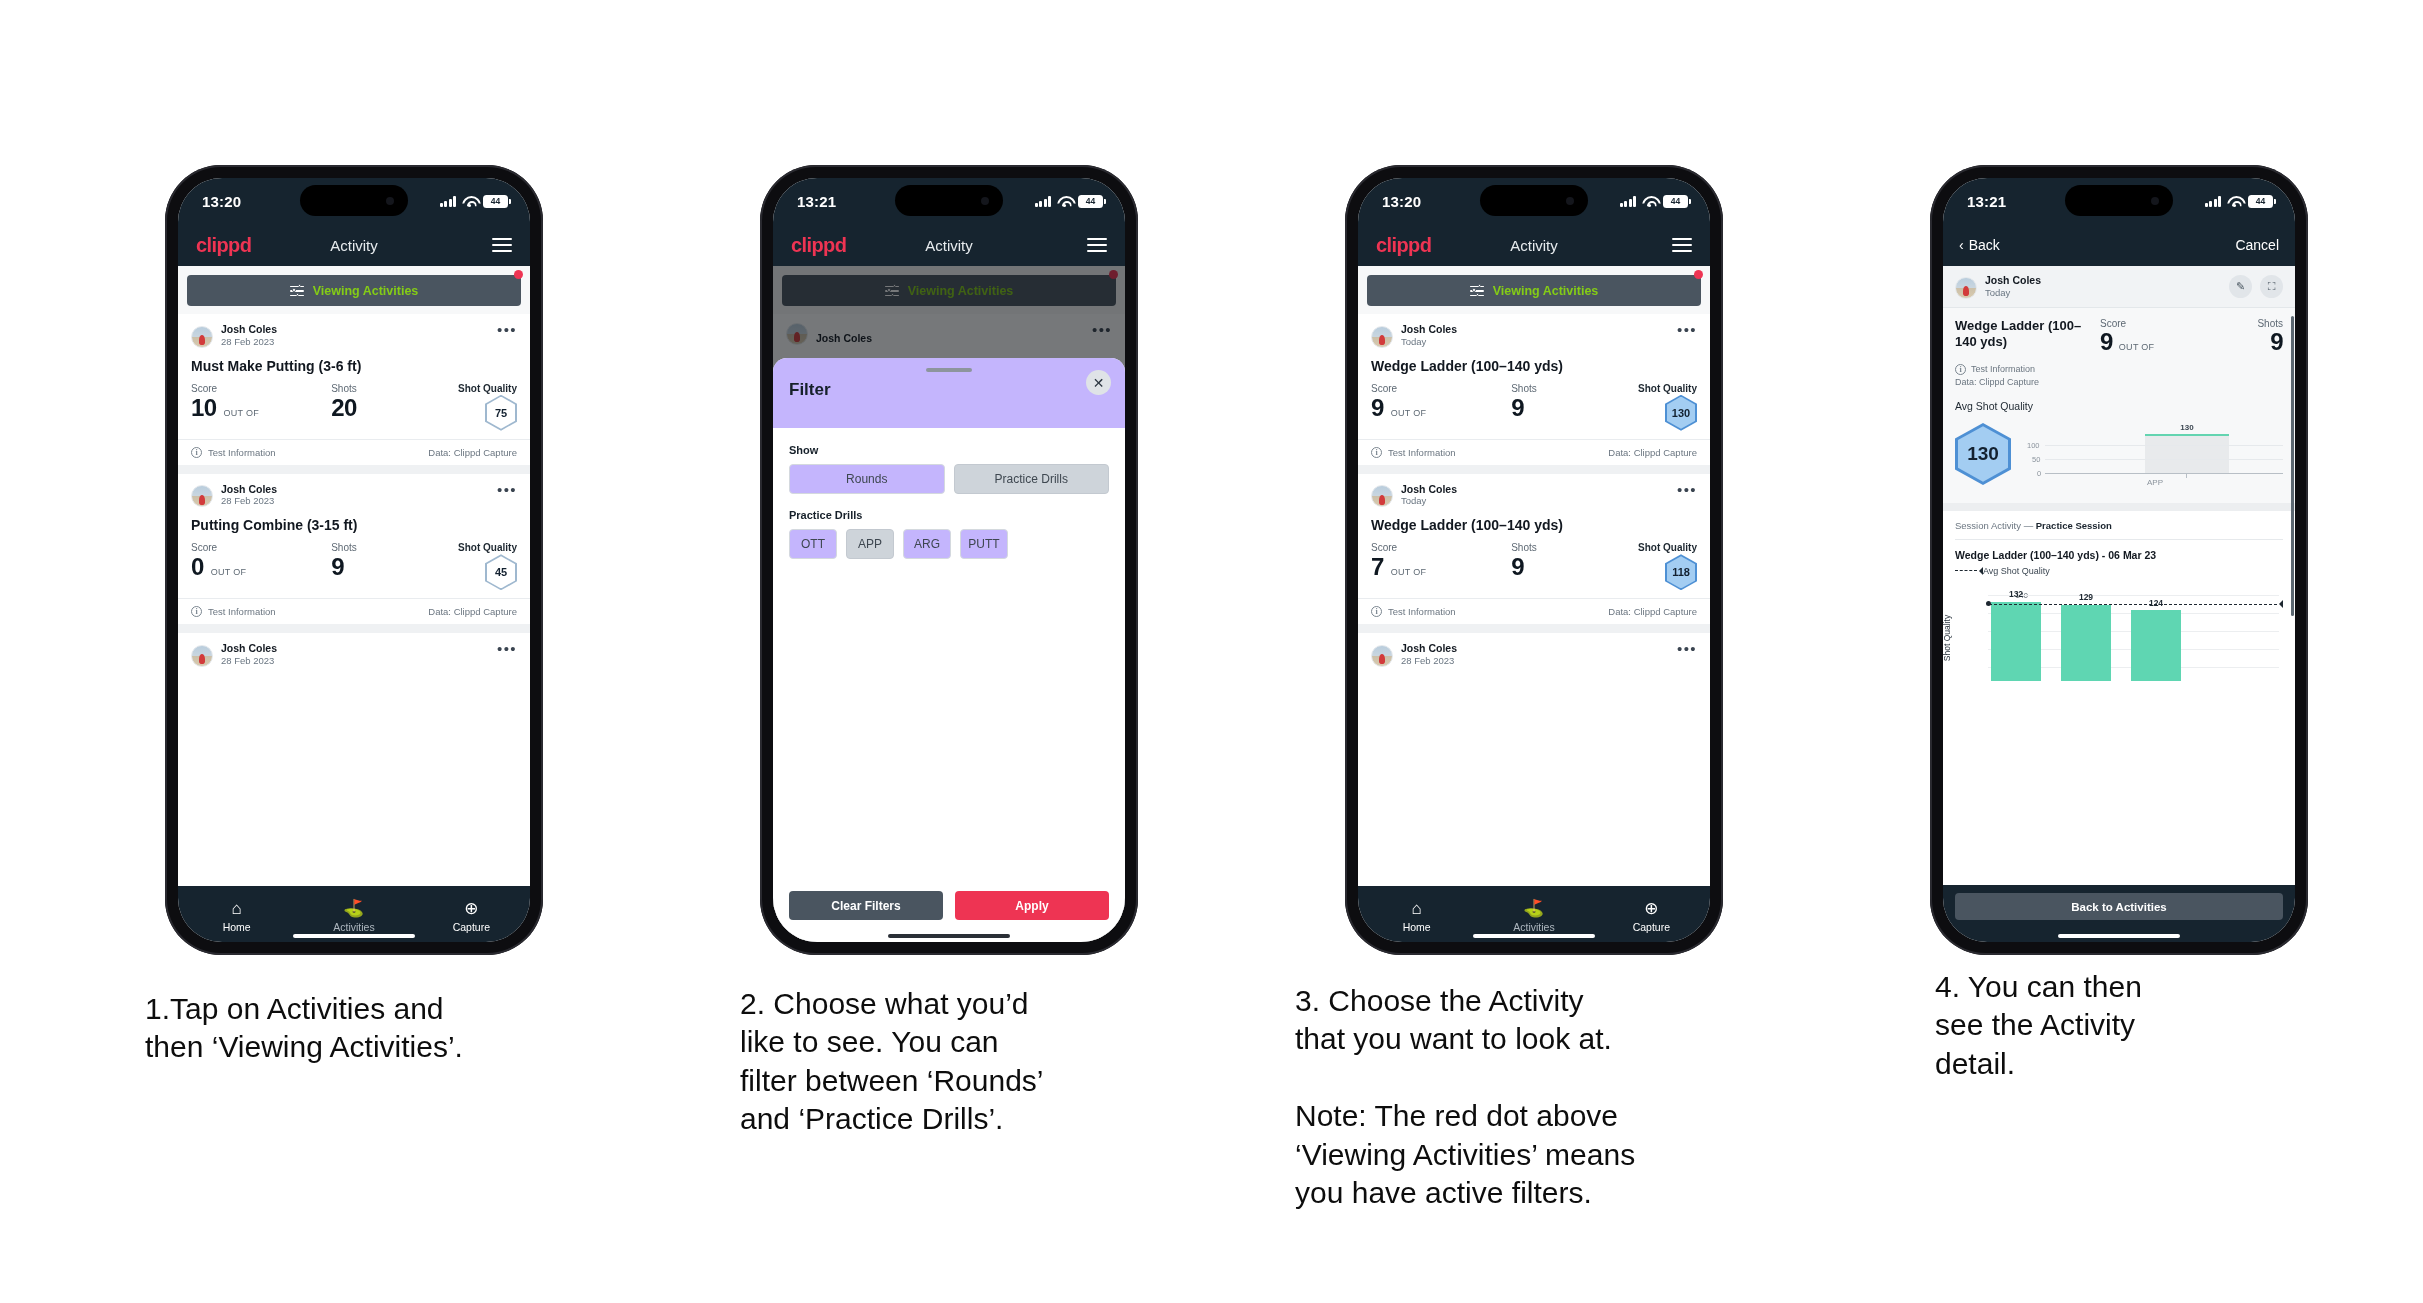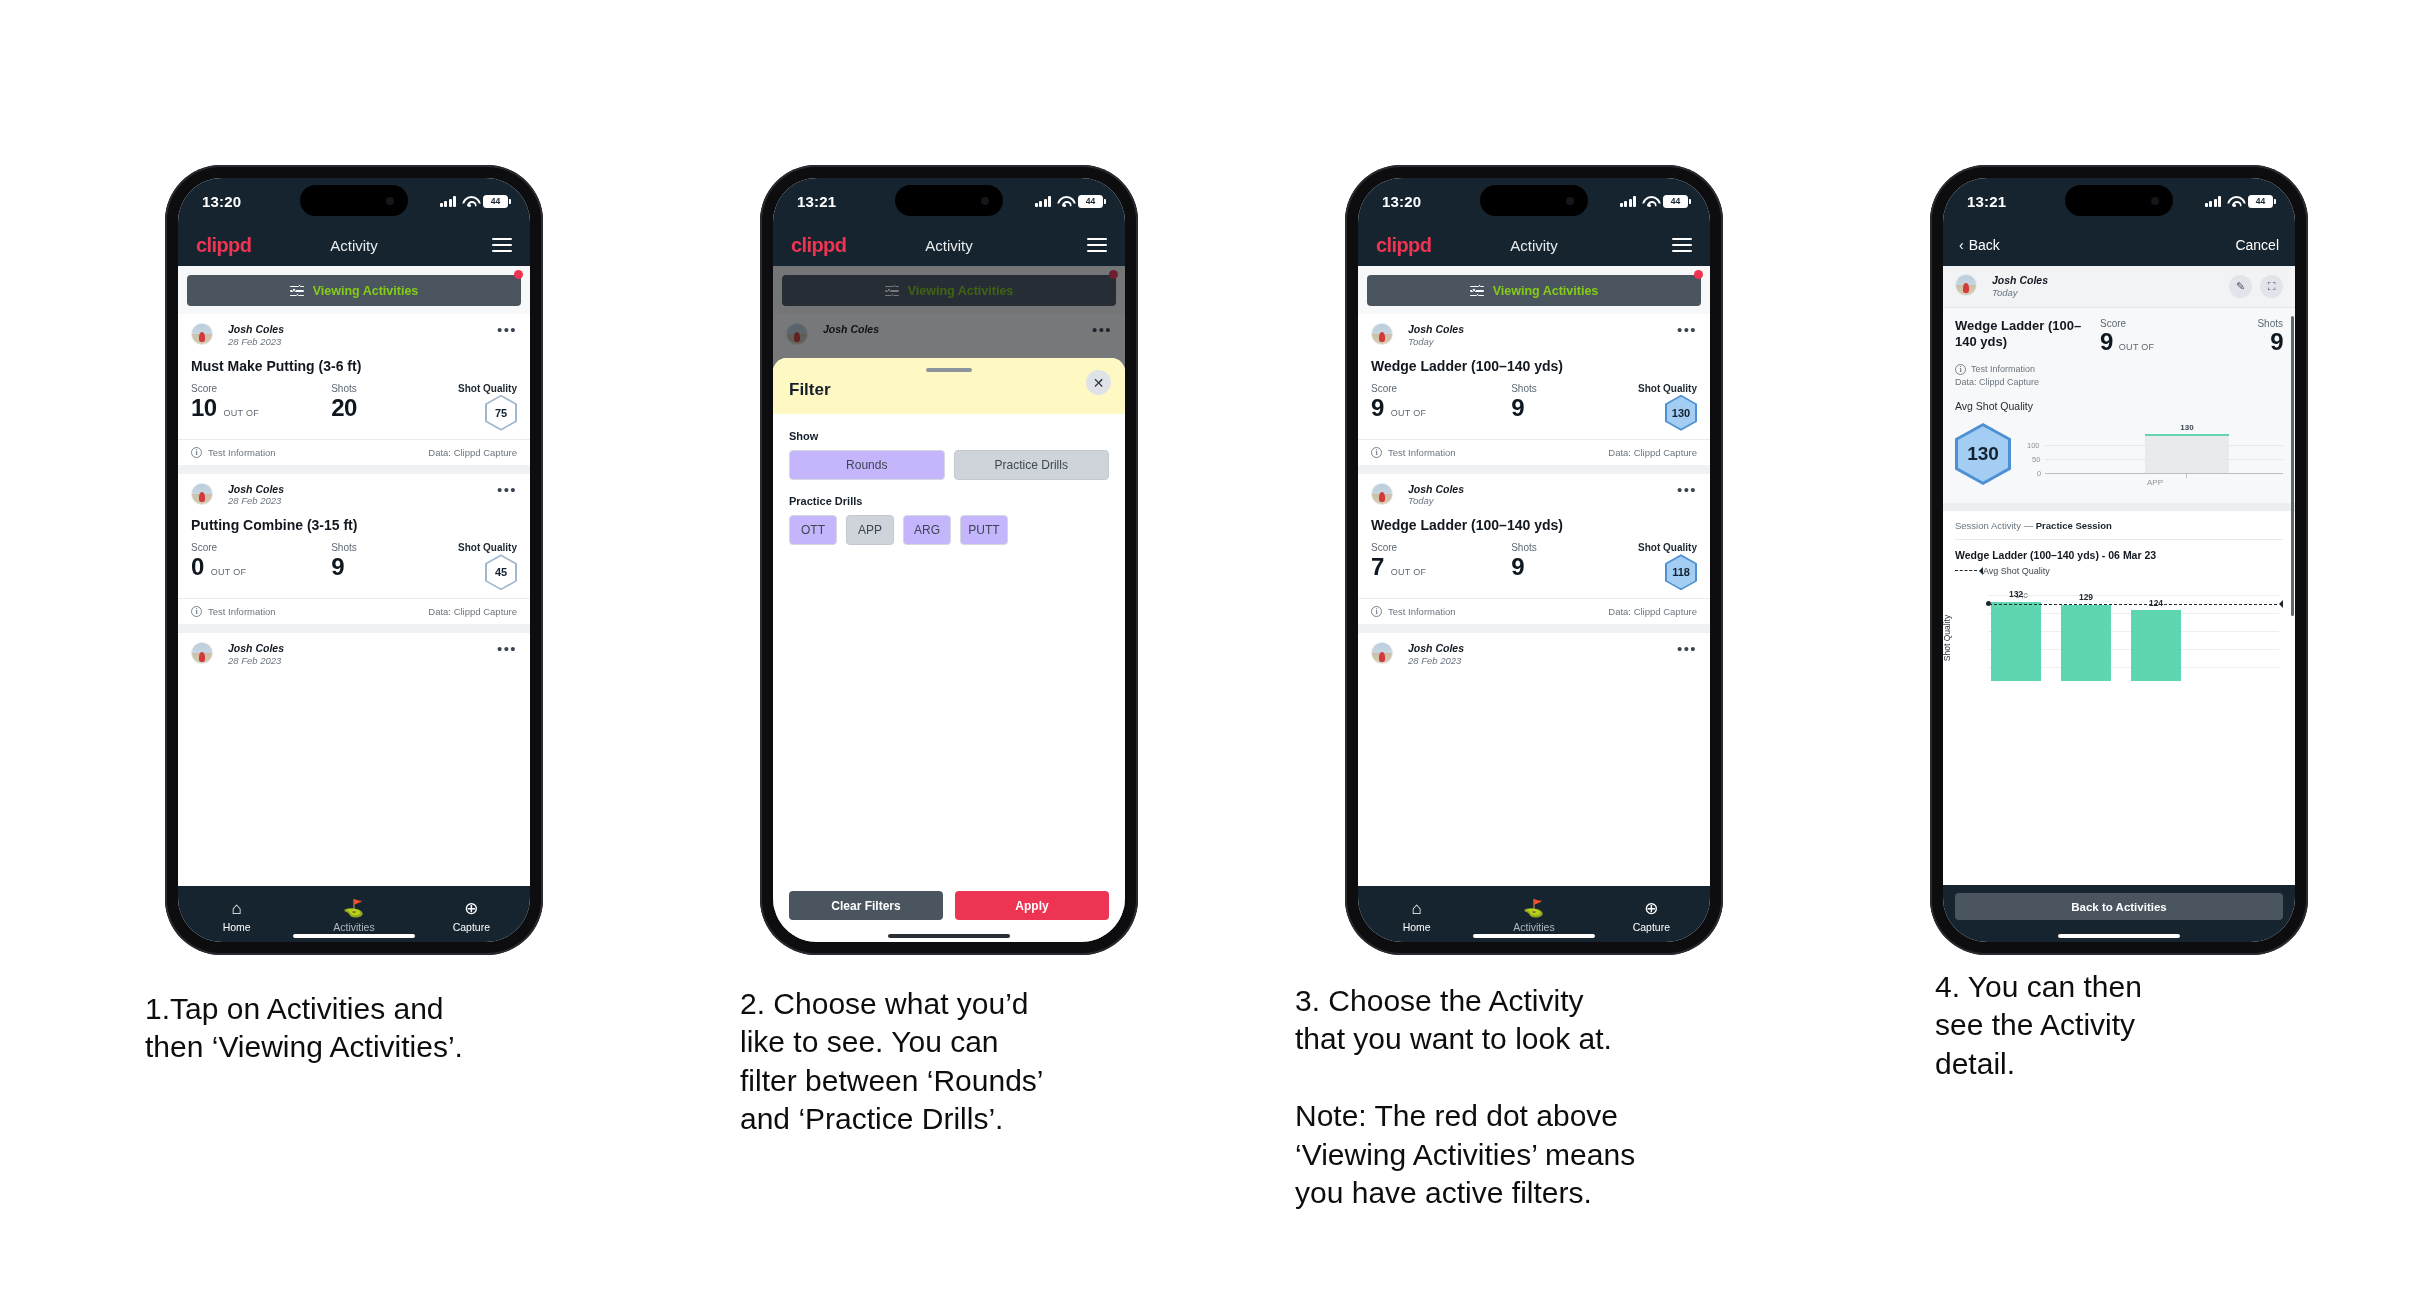--- a/index.html
+++ b/index.html
@@ -103,21 +103,21 @@
   .sliders { width:14px;height:14px;position:relative;display:inline-block;}
   .sliders i{position:absolute;left:0;width:14px;height:1.7px;background:#fff;border-radius:1px;}
   .sliders i:nth-child(1){top:2px}.sliders i:nth-child(2){top:6.5px}.sliders i:nth-child(3){top:11px}
   .sliders b{position:absolute;width:3.6px;height:3.6px;border-radius:50%;background:#fff;border:1.3px solid #4a5560;}
   .sliders b:nth-child(4){top:0.2px;left:8px}
   .sliders b:nth-child(5){top:4.7px;left:2.5px}
   .sliders b:nth-child(6){top:9.2px;left:6px}
 
   .card { background:#fff; padding: 9px 13px 0 13px; }
   .card-head { display:flex; align-items:flex-start; justify-content:space-between; }
-  .user { display:flex; align-items:flex-start; gap:15px;font-style:italic; }
+  .user { display:flex; align-items:flex-end; gap:8px; }
   .avatar {
     width:22px;height:22px;border-radius:50%;overflow:hidden;flex:0 0 auto;
     background:linear-gradient(#b9cddd 0%, #c9d6e0 48%, #cbbfa8 49%, #d9cbb0 100%);
     position:relative; border:1px solid #e4e8ec;
   }
   .avatar:after{
     content:""; position:absolute; left:50%; top:42%; transform:translateX(-50%);
     width:6px;height:10px;background:#d23b3b;border-radius:50% 50% 28% 28%;
   }
   .uname { font-size:10.5px; font-weight:700; color:#121820; line-height:1.22; }
@@ -162,21 +162,21 @@
   }
   .card-gap { height:9px; background:#eff1f3; }
 
   
   .dim { position:absolute; inset:0; background:rgba(10,14,18,.56); }
   .sheet {
     position:absolute; left:0; right:0; bottom:0; top:92px;
     background:#fff; border-radius:14px 14px 0 0; display:flex; flex-direction:column;
     overflow:hidden;
   }
-  .sheet-head { background:#fef9c3; padding:10px 16px 14px; position:relative; }
+  .sheet-head { background:#c4b5fd; padding:10px 16px 28px; position:relative; }
   .grabber { width:46px;height:4px;background:#8d959d;border-radius:3px;margin:0 auto 8px; }
   .sheet-title { font-size:17px; font-weight:700; color:#16202a; }
   .close-btn {
     position:absolute; right:14px; top:12px; width:25px;height:25px;border-radius:50%;
     background:#dfe3e7; color:#2b3540; display:flex;align-items:center;justify-content:center;
     font-size:14px; line-height:1;
   }
   .sheet-body { flex:1; padding:16px 16px 0; }
   .sec-lab { font-size:11px; font-weight:700; color:#16202a; margin-bottom:8px; }
   .chip-row { display:flex; gap:9px; margin-bottom:15px; }

